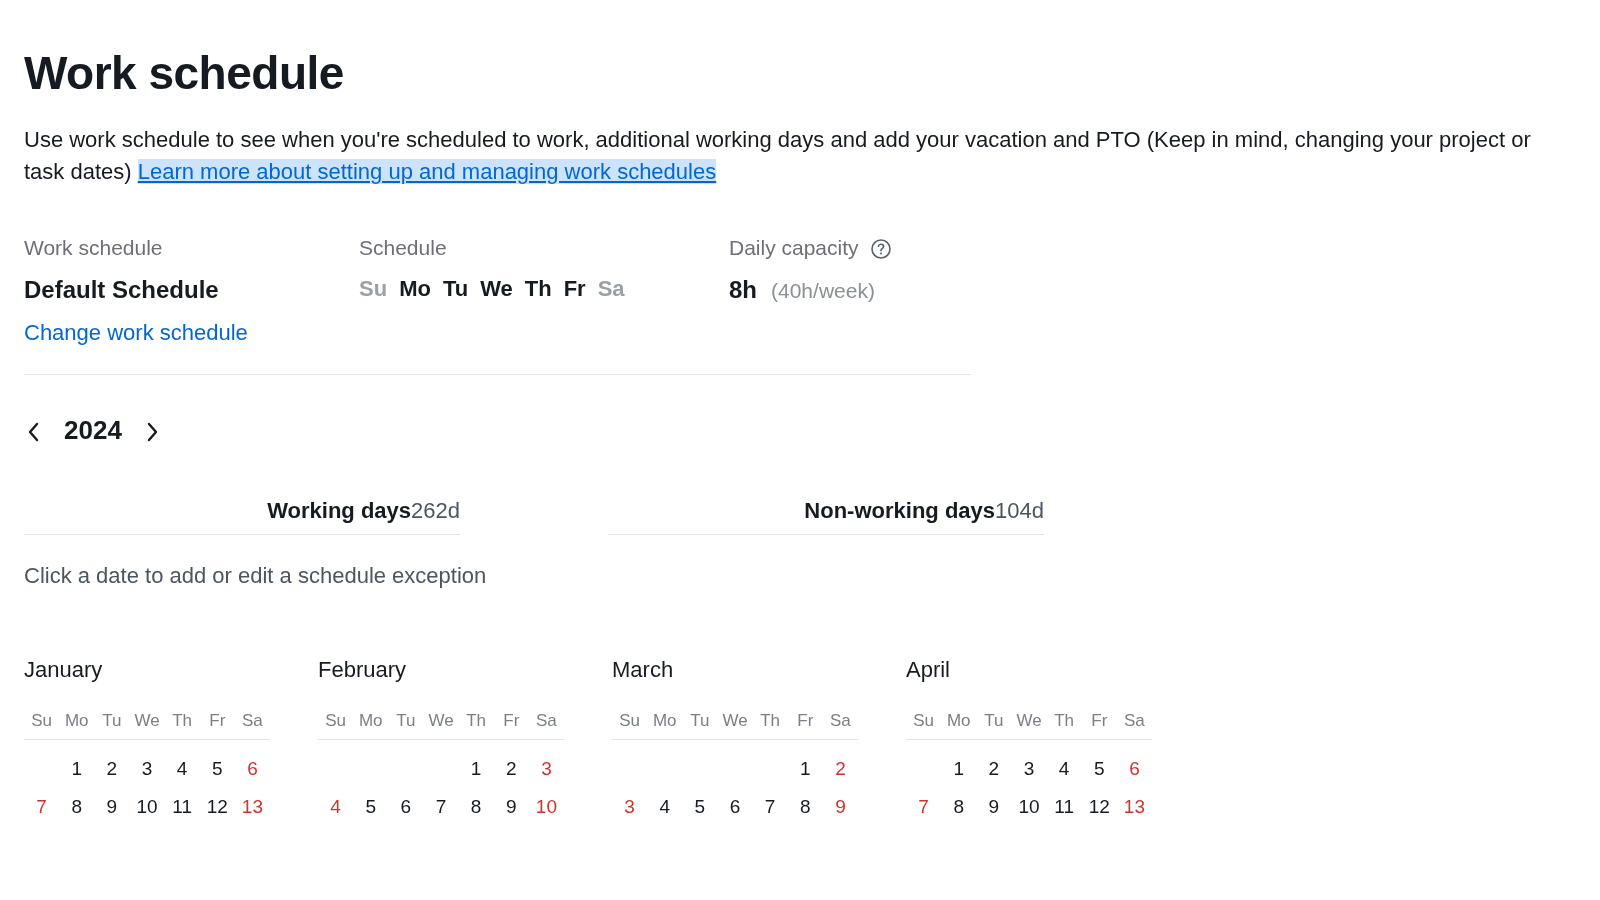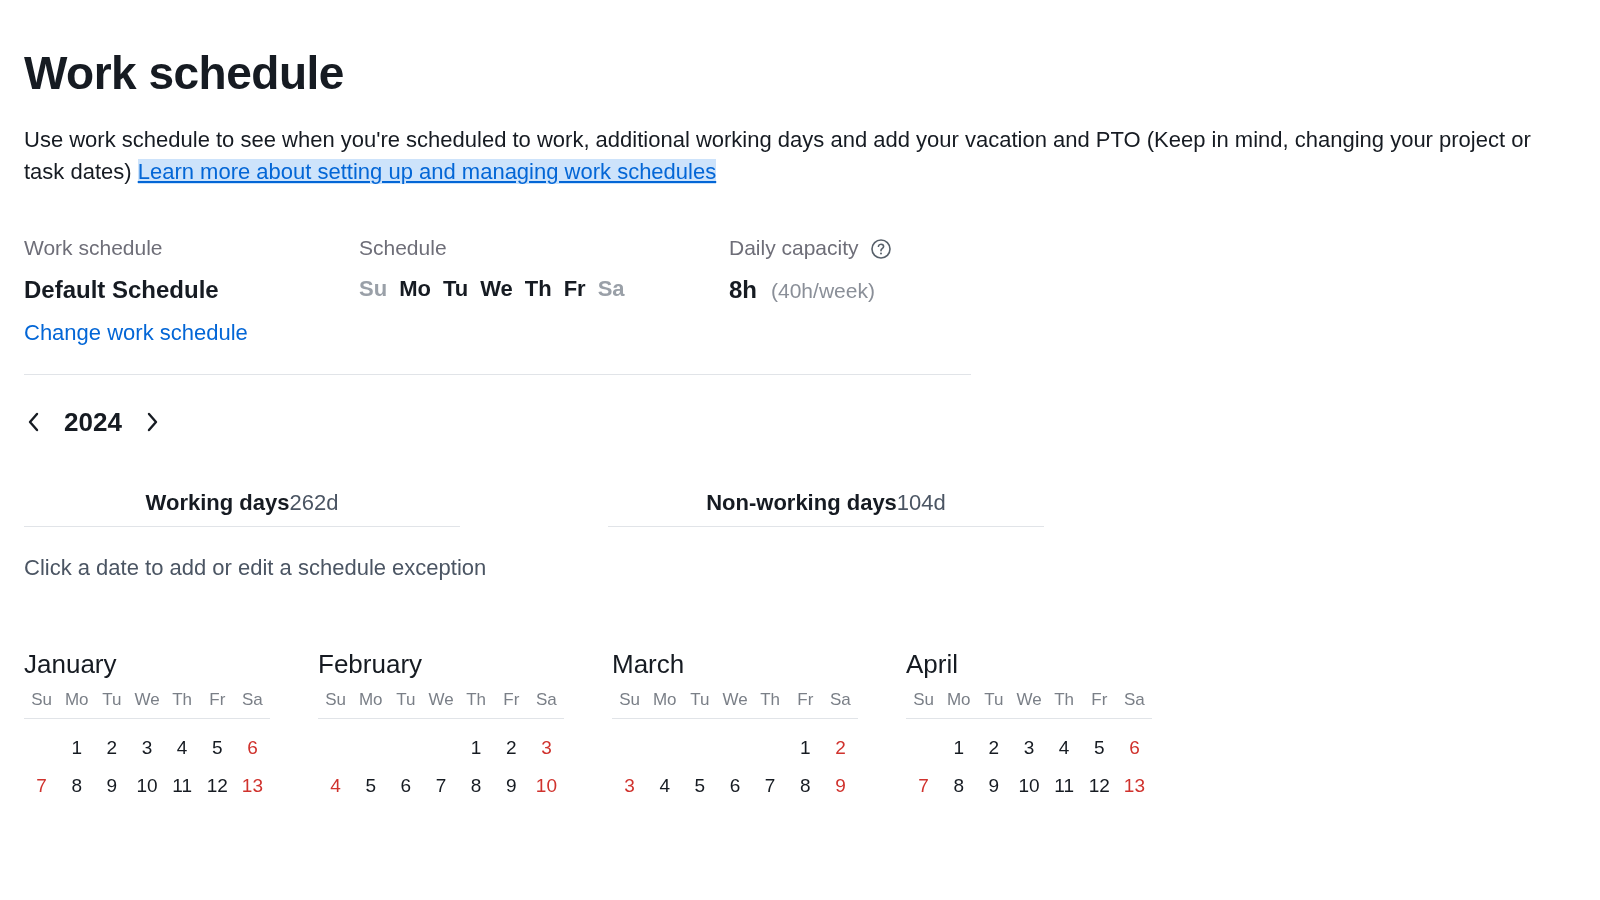--- a/index.html
+++ b/index.html
@@ -40,36 +40,36 @@
   .cap-row{display:flex;align-items:baseline;gap:14px}
   .cap-h{font-size:24px;font-weight:700}
   .cap-note{font-size:21px;color:#8a8f98}
 
   .change-link{margin-top:16px}
   .change-link a{color:var(--link);font-size:22px;text-decoration:none}
 
   hr.sep{border:none;border-top:1px solid var(--divider);margin:28px 0 0 0;width:947px}
 
   
-  .year{display:flex;align-items:center;gap:20px;margin-top:32px}
+  .year{display:flex;align-items:flex-end;gap:20px;margin-top:40px}
   .year .chev{display:flex;align-items:center;justify-content:center;width:20px;height:28px;color:var(--text);cursor:pointer}
   .year .yr{font-size:26px;font-weight:700}
 
   
   .stats{display:flex;gap:148px;margin-top:52px}
-  .stat{display:flex;align-items:baseline;justify-content:center;border-bottom:1px solid var(--divider);padding-bottom:10px;width:436px}
+  .stat{display:flex;align-items:baseline;justify-content:flex-end;border-bottom:1px solid var(--divider);padding-bottom:10px;width:436px}
   .stat .sl{font-size:22px;font-weight:700}
   .stat .sv{font-size:22px;color:#4b5563}
 
   .hint{font-size:22px;color:#4b5563;margin-top:28px}
 
   
   .cal-months{display:flex;gap:48px;margin-top:68px}
   .month{width:246px}
-  .month .mname{font-size:26px;margin-bottom:10px}
+  .month .mname{font-size:22px;margin-bottom:28px}
   .wkhdr,.wk{display:grid;grid-template-columns:repeat(7,1fr);text-align:center}
   .wkhdr{font-size:17px;color:#7a7f87;border-bottom:1px solid var(--divider);padding-bottom:8px;margin-bottom:10px}
   .wk{font-size:19px}
   .wk .d{padding:8px 0;cursor:pointer}
   .wk .d.red{color:var(--red)}
   .wk .d.empty{cursor:default}
 </style>
 </head>
 <body>
 

